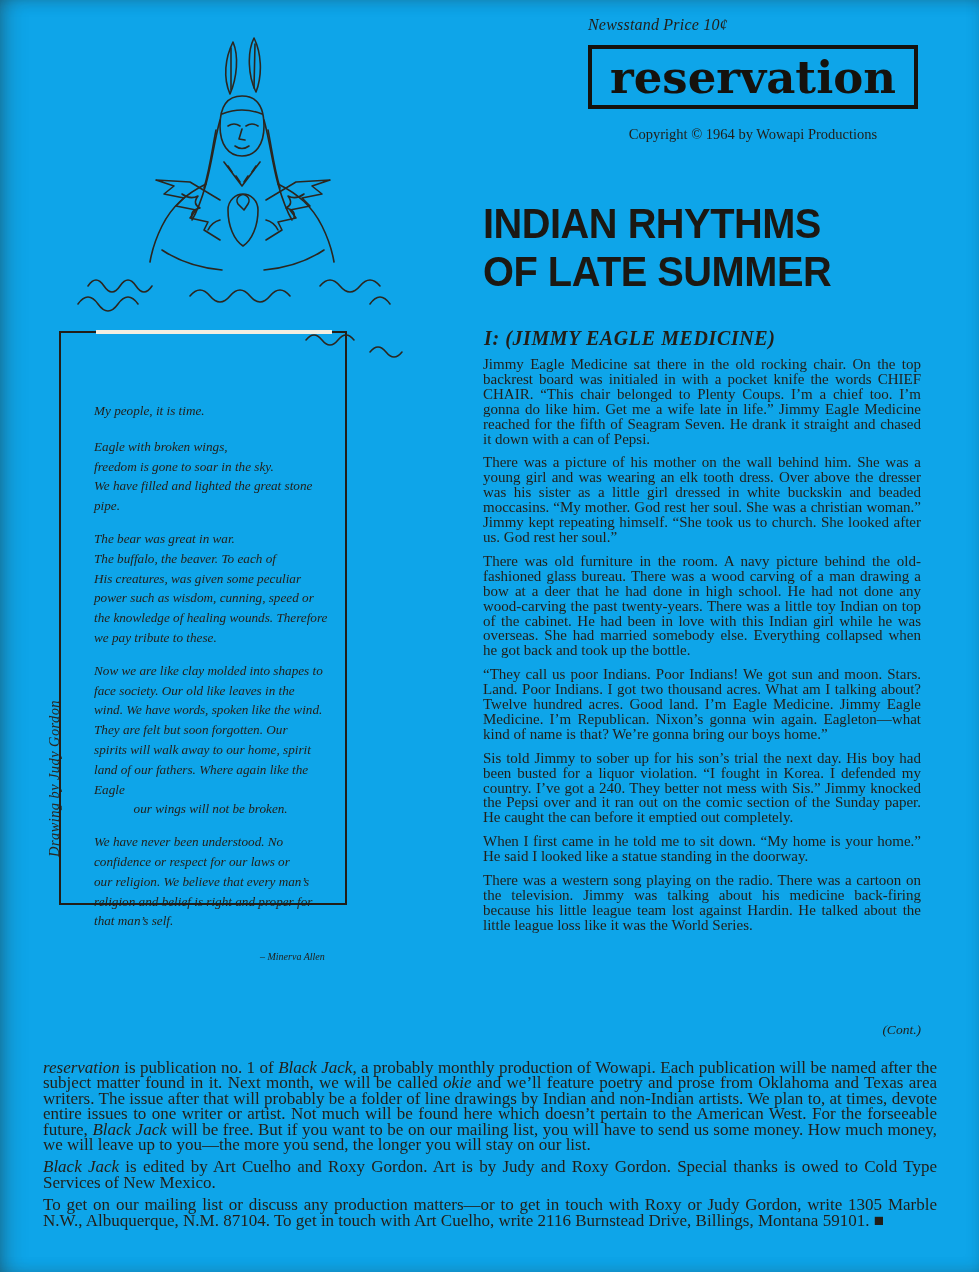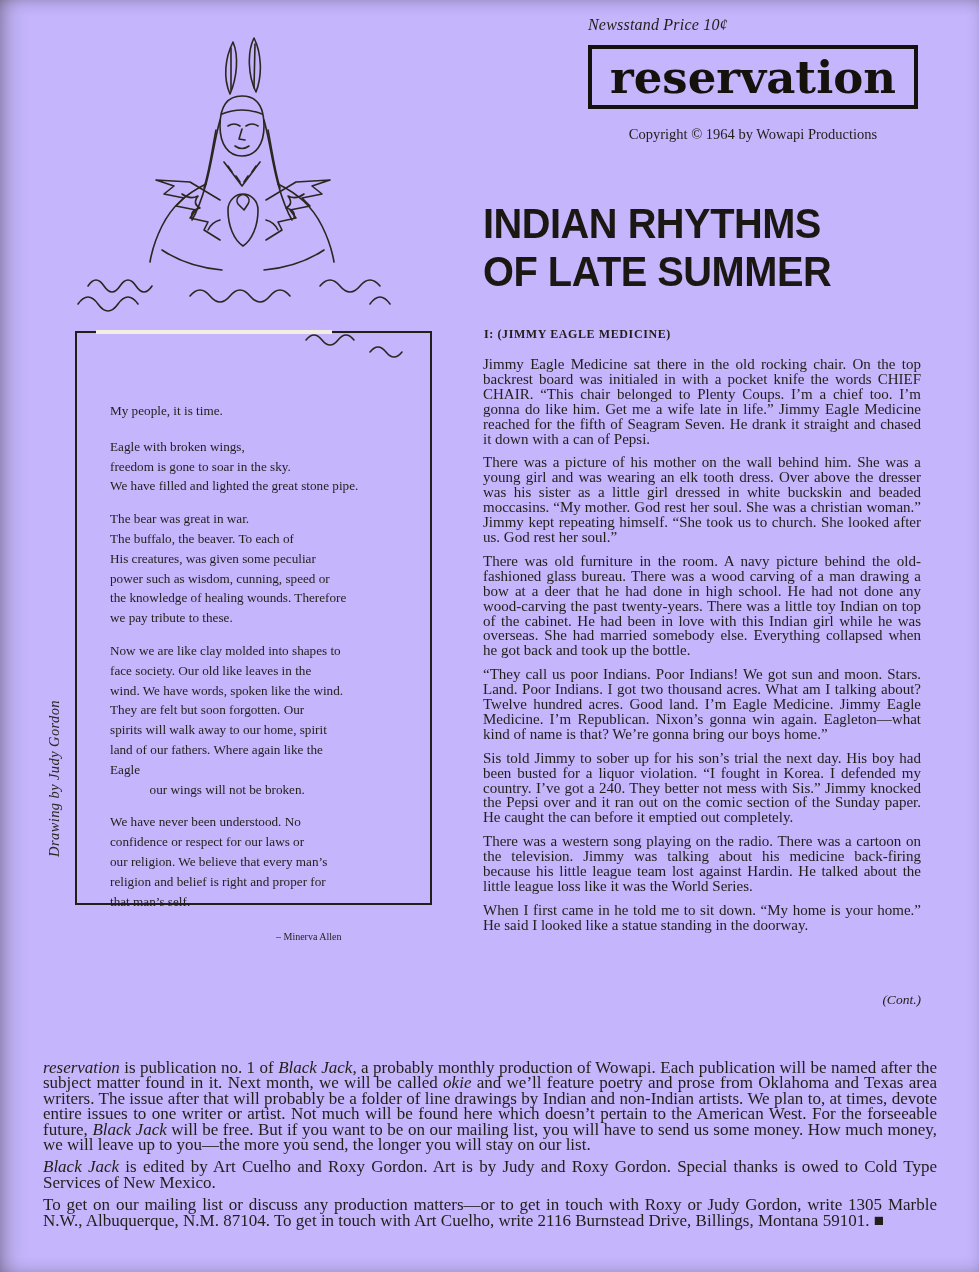--- a/index.html
+++ b/index.html
@@ -1,21 +1,21 @@
 <!DOCTYPE html>
 <html><head>
 <meta charset="utf-8">
 <style>
   * { margin:0; padding:0; box-sizing:border-box; }
   html,body { background:#8a8578; }
   .page {
     position:relative;
     width:979px; height:1272px;
     margin:0 auto;
-    background:#c4b5fd;
+    background:#0ea5e9;
     color:#221e18;
     font-family:"Liberation Serif", serif;
     overflow:hidden;
   }
   .page::before {
     content:""; position:absolute; inset:0; pointer-events:none; z-index:50;
     box-shadow: inset 14px 0 24px -14px rgba(40,35,25,.55),
                 inset 0 10px 18px -13px rgba(40,35,25,.35),
                 inset -6px -8px 20px -14px rgba(40,35,25,.30);
   }
@@ -28,50 +28,50 @@
     display:flex; align-items:center; justify-content:center;
     font-family:"DejaVu Serif", serif; font-weight:700; font-size:45px;
     letter-spacing:0; color:#15120d;
   }
   .copyright { position:absolute; left:588px; top:126px; width:330px; text-align:center; font-size:14.5px; }
 
   
   .illustration { position:absolute; left:70px; top:34px; z-index:3; }
   .border-gap { position:absolute; left:96px; top:330px; width:236px; height:4px; background:#f2eee1; z-index:2; }
   .poem-box {
-    position:absolute; left:75px; top:331px; width:357px; height:574px;
-    border:2px solid #221e18; z-index:1;
+    position:absolute; left:59px; top:331px; width:288px; height:574px;
+    border:2px solid #221e18; z-index:1;font-style:italic;
   }
   .poem { padding:68px 8px 0 33px; font-size:13.2px; line-height:19.8px; }
   .poem p.stanza { margin:0 0 13px; white-space:pre-wrap; }
   .poem p.first { margin-bottom:16px; }
   .poem-attribution { margin-top:16px; padding-left:166px; font-size:10px; }
   .drawing-credit {
     position:absolute; left:46px; top:700px;
     writing-mode:vertical-rl; transform:rotate(180deg);
     font-style:italic; font-size:14.5px; letter-spacing:.4px; color:#2a2620;
   }
 
   
   .headline {
     position:absolute; left:483px; top:200px;
     font-family:"Liberation Sans", sans-serif; font-weight:700;
     font-size:41px; line-height:46px; letter-spacing:-.5px; color:#1b1813;
     transform:scale(.97,1.04); transform-origin:left top;
   }
   .section-heading {
     position:absolute; left:484px; top:327px;
-    font-weight:700; font-size:12px; letter-spacing:.6px;
+    font-weight:700; font-size:20px; letter-spacing:.6px;font-style:italic;
   }
   .article-body {
     position:absolute; left:483px; top:357px; width:438px;
     font-size:15px; line-height:14.9px; text-align:justify;
   }
   .article-body p { margin:0 0 9px; }
-  .cont { position:absolute; left:483px; top:992px; width:438px; text-align:right; font-style:italic; font-size:13.5px; }
+  .cont { position:absolute; left:483px; top:1022px; width:438px; text-align:right; font-style:italic; font-size:13.5px; }
 
   
   .footer {
     position:absolute; left:43px; top:1060px; width:894px;
     font-size:17px; line-height:15.4px; text-align:justify;
   }
   .footer p { margin:0 0 7px; }
 </style>
 </head>
 <body>
@@ -173,22 +173,22 @@
   </h1>
 
   <h2 class="section-heading">I: (JIMMY EAGLE MEDICINE)</h2>
 
   <div class="article-body">
     <p>Jimmy Eagle Medicine sat there in the old rocking chair. On the top backrest board was initialed in with a pocket knife the words CHIEF CHAIR. “This chair belonged to Plenty Coups. I’m a chief too. I’m gonna do like him. Get me a wife late in life.” Jimmy Eagle Medicine reached for the fifth of Seagram Seven. He drank it straight and chased it down with a can of Pepsi.</p>
     <p>There was a picture of his mother on the wall behind him. She was a young girl and was wearing an elk tooth dress. Over above the dresser was his sister as a little girl dressed in white buckskin and beaded moccasins. “My mother. God rest her soul. She was a christian woman.” Jimmy kept repeating himself. “She took us to church. She looked after us. God rest her soul.”</p>
     <p>There was old furniture in the room. A navy picture behind the old-fashioned glass bureau. There was a wood carving of a man drawing a bow at a deer that he had done in high school. He had not done any wood-carving the past twenty-years. There was a little toy Indian on top of the cabinet. He had been in love with this Indian girl while he was overseas. She had married somebody else. Everything collapsed when he got back and took up the bottle.</p>
     <p>“They call us poor Indians. Poor Indians! We got sun and moon. Stars. Land. Poor Indians. I got two thousand acres. What am I talking about? Twelve hundred acres. Good land. I’m Eagle Medicine. Jimmy Eagle Medicine. I’m Republican. Nixon’s gonna win again. Eagleton—what kind of name is that? We’re gonna bring our boys home.”</p>
     <p>Sis told Jimmy to sober up for his son’s trial the next day. His boy had been busted for a liquor violation. “I fought in Korea. I defended my country. I’ve got a 240. They better not mess with Sis.” Jimmy knocked the Pepsi over and it ran out on the comic section of the Sunday paper. He caught the can before it emptied out completely.</p>
+    <p>When I first came in he told me to sit down. “My home is your home.” He said I looked like a statue standing in the doorway.</p>
     <p>There was a western song playing on the radio. There was a cartoon on the television. Jimmy was talking about his medicine back-firing because his little league team lost against Hardin. He talked about the little league loss like it was the World Series.</p>
-    <p>When I first came in he told me to sit down. “My home is your home.” He said I looked like a statue standing in the doorway.</p>
   </div>
 
   <div class="cont">(Cont.)</div>
 
   <div class="footer">
     <p><i>reservation</i><span> is publication no. 1 of </span><i>Black Jack,</i><span> a probably monthly production of Wowapi. Each publication will be named after the subject matter found in it. Next month, we will be called </span><i>okie</i><span> and we’ll feature poetry and prose from Oklahoma and Texas area writers. The issue after that will probably be a folder of line drawings by Indian and non-Indian artists. We plan to, at times, devote entire issues to one writer or artist. Not much will be found here which doesn’t pertain to the American West. For the forseeable future, </span><i>Black Jack</i><span> will be free. But if you want to be on our mailing list, you will have to send us some money. How much money, we will leave up to you—the more you send, the longer you will stay on our list.</span></p>
     <p><i>Black Jack</i><span> is edited by Art Cuelho and Roxy Gordon. Art is by Judy and Roxy Gordon. Special thanks is owed to Cold Type Services of New Mexico.</span></p>
     <p><span>To get on our mailing list or discuss any production matters—or to get in touch with Roxy or Judy Gordon, write 1305 Marble N.W., Albuquerque, N.M. 87104. To get in touch with Art Cuelho, write 2116 Burnstead Drive, Billings, Montana 59101. ■</span></p>
   </div>
 

